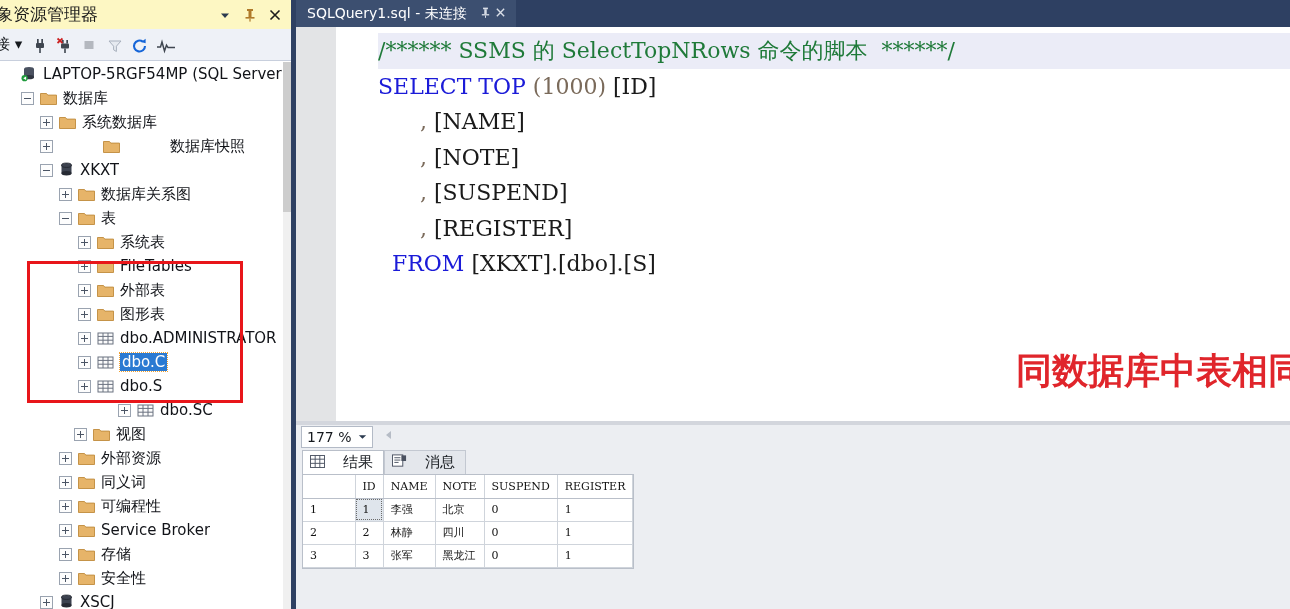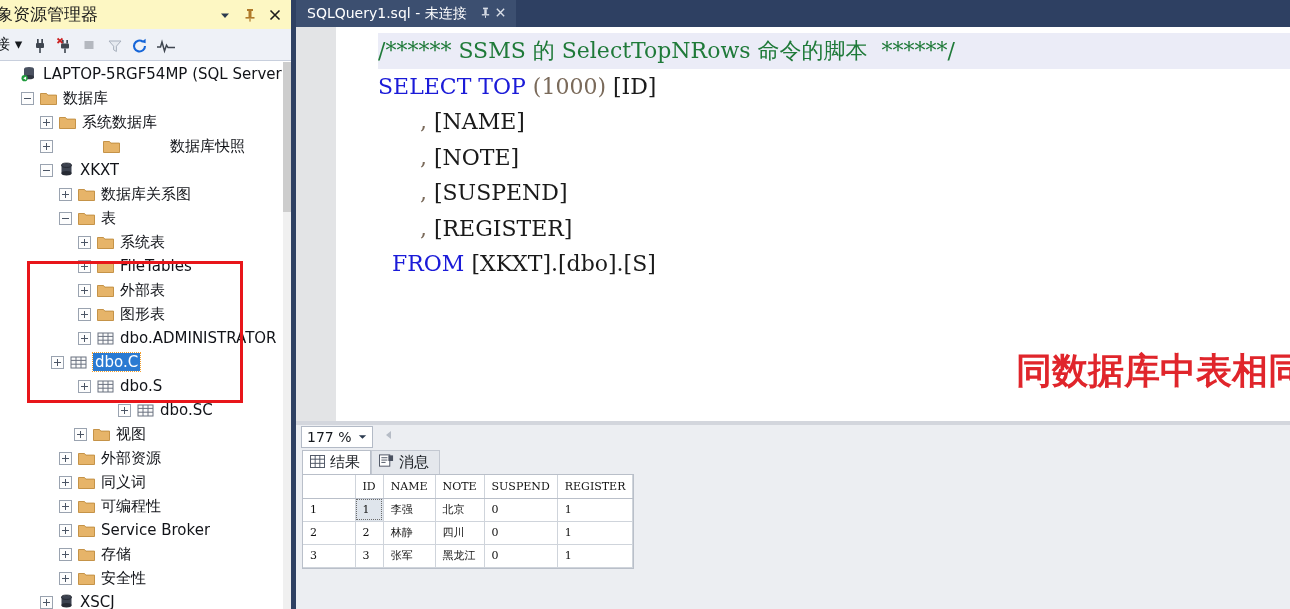--- a/index.html
+++ b/index.html
@@ -142,21 +142,21 @@
     width: 72px; height: 22px; margin-left: 5px;
     background: #ffffff; border: 1px solid #b3bac6;
     display: flex; align-items: center; justify-content: space-between;
     padding: 0 4px 0 5px; font-size: 14px; color: #15191e;
     font-family: "DejaVu Sans", sans-serif;
   }
   #hscroll-left { margin-left: 9px; }
 
   #result-tabs { position: absolute; left: 6px; top: 29px; height: 24px; display: flex; align-items: flex-end; }
   .rtab {
-    display: flex; align-items: center; gap: 5px;
+    display: flex; align-items: center; gap: 18px;
     height: 24px; padding: 0 10px 0 7px;
     font-size: 15px; color: #15191e;
     font-family: "DejaVu Sans", sans-serif;
     border: 1px solid #c3c8d1; border-bottom: none; background: #e4e7ec;
   }
   .rtab.active { background: #ffffff; border-color: #b9bfc9; }
 
   #grid {
     position: absolute; left: 6px; top: 53px;
     background: #ffffff; border: 1px solid #b9bfc9;
@@ -340,21 +340,21 @@
           <span class="expander plus"></span>
           <svg class="ico" width="17" height="15" viewBox="0 0 17 15">
             <rect x="1" y="2" width="15" height="11" fill="#fbfbfb" stroke="#6b7280" stroke-width="1"></rect>
             <line x1="1" y1="5.4" x2="16" y2="5.4" stroke="#6b7280" stroke-width="1"></line>
             <line x1="1" y1="9.2" x2="16" y2="9.2" stroke="#6b7280" stroke-width="1"></line>
             <line x1="6" y1="2" x2="6" y2="13" stroke="#6b7280" stroke-width="1"></line>
             <line x1="11" y1="2" x2="11" y2="13" stroke="#6b7280" stroke-width="1"></line>
           </svg>
           <span class="tlabel">dbo.ADMINISTRATOR</span>
         </div>
-        <div class="tnode selected" style="padding-left: 51px; text-align: center;">
+        <div class="tnode selected" style="padding-left: 78px; text-align: center;">
           <span class="expander plus"></span>
           <svg class="ico" width="17" height="15" viewBox="0 0 17 15">
             <rect x="1" y="2" width="15" height="11" fill="#fbfbfb" stroke="#6b7280" stroke-width="1"></rect>
             <line x1="1" y1="5.4" x2="16" y2="5.4" stroke="#6b7280" stroke-width="1"></line>
             <line x1="1" y1="9.2" x2="16" y2="9.2" stroke="#6b7280" stroke-width="1"></line>
             <line x1="6" y1="2" x2="6" y2="13" stroke="#6b7280" stroke-width="1"></line>
             <line x1="11" y1="2" x2="11" y2="13" stroke="#6b7280" stroke-width="1"></line>
           </svg>
           <span class="tlabel">dbo.C</span>
         </div>

